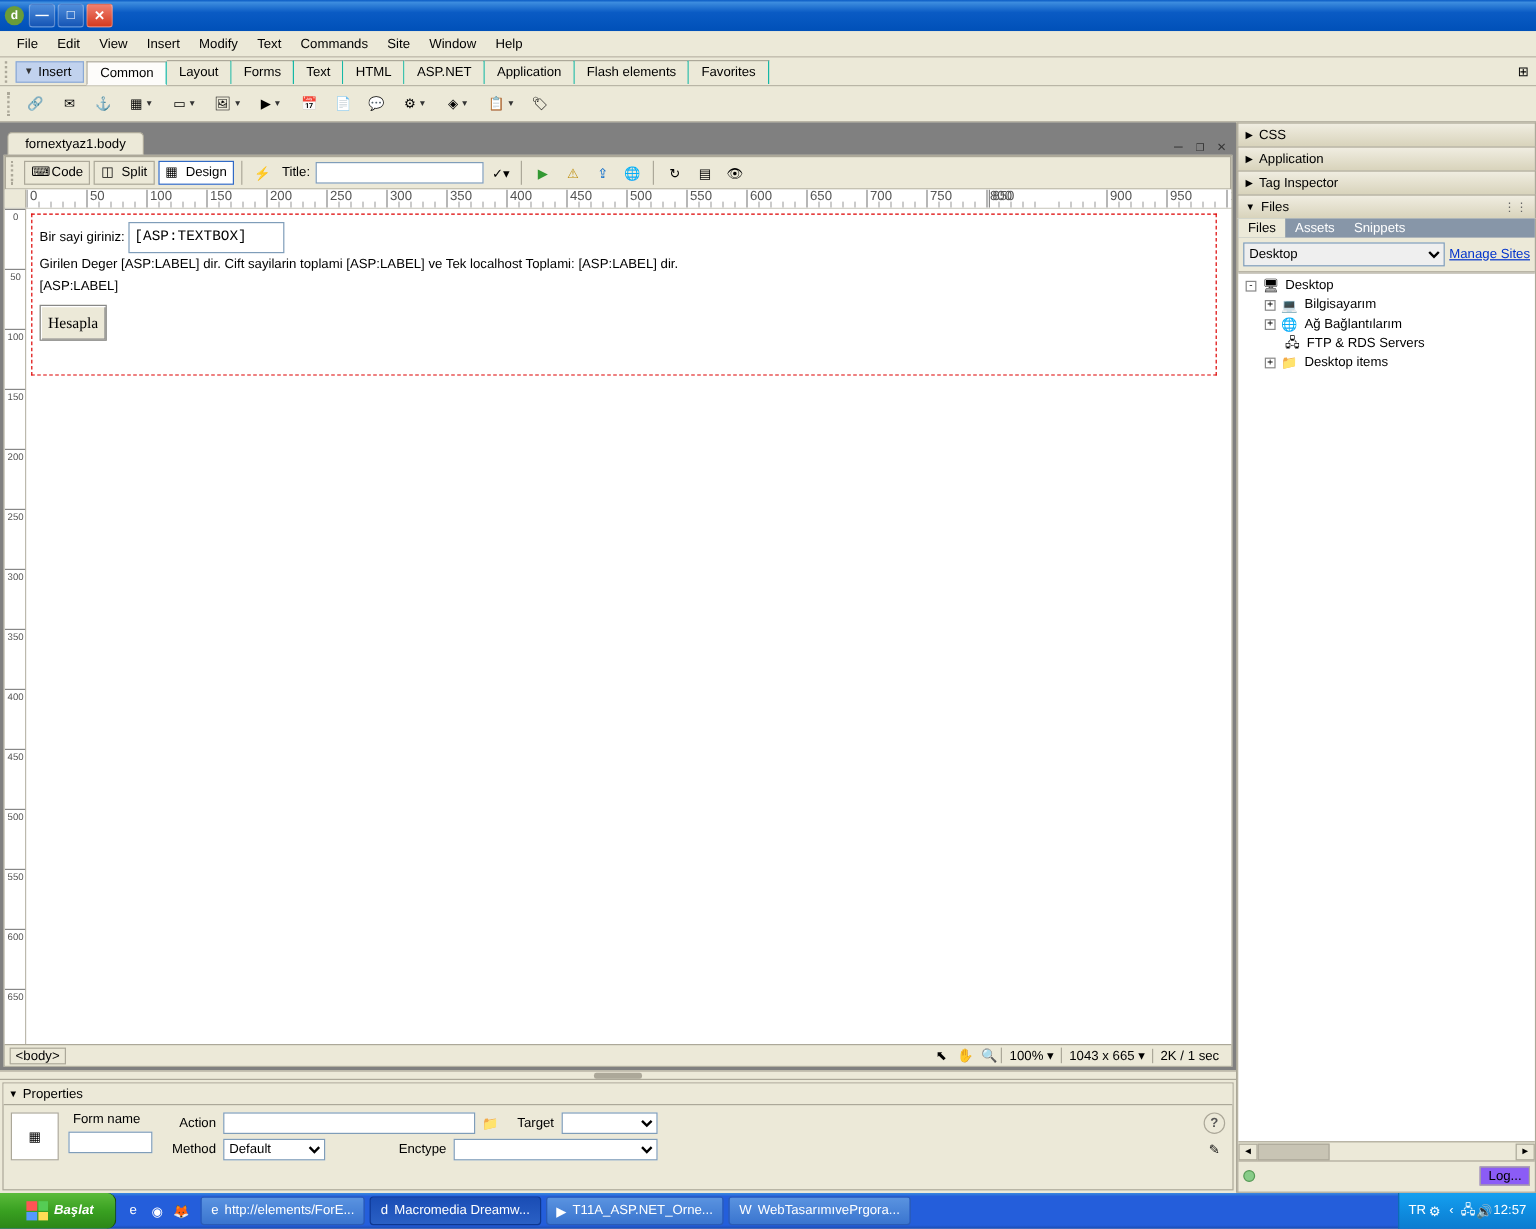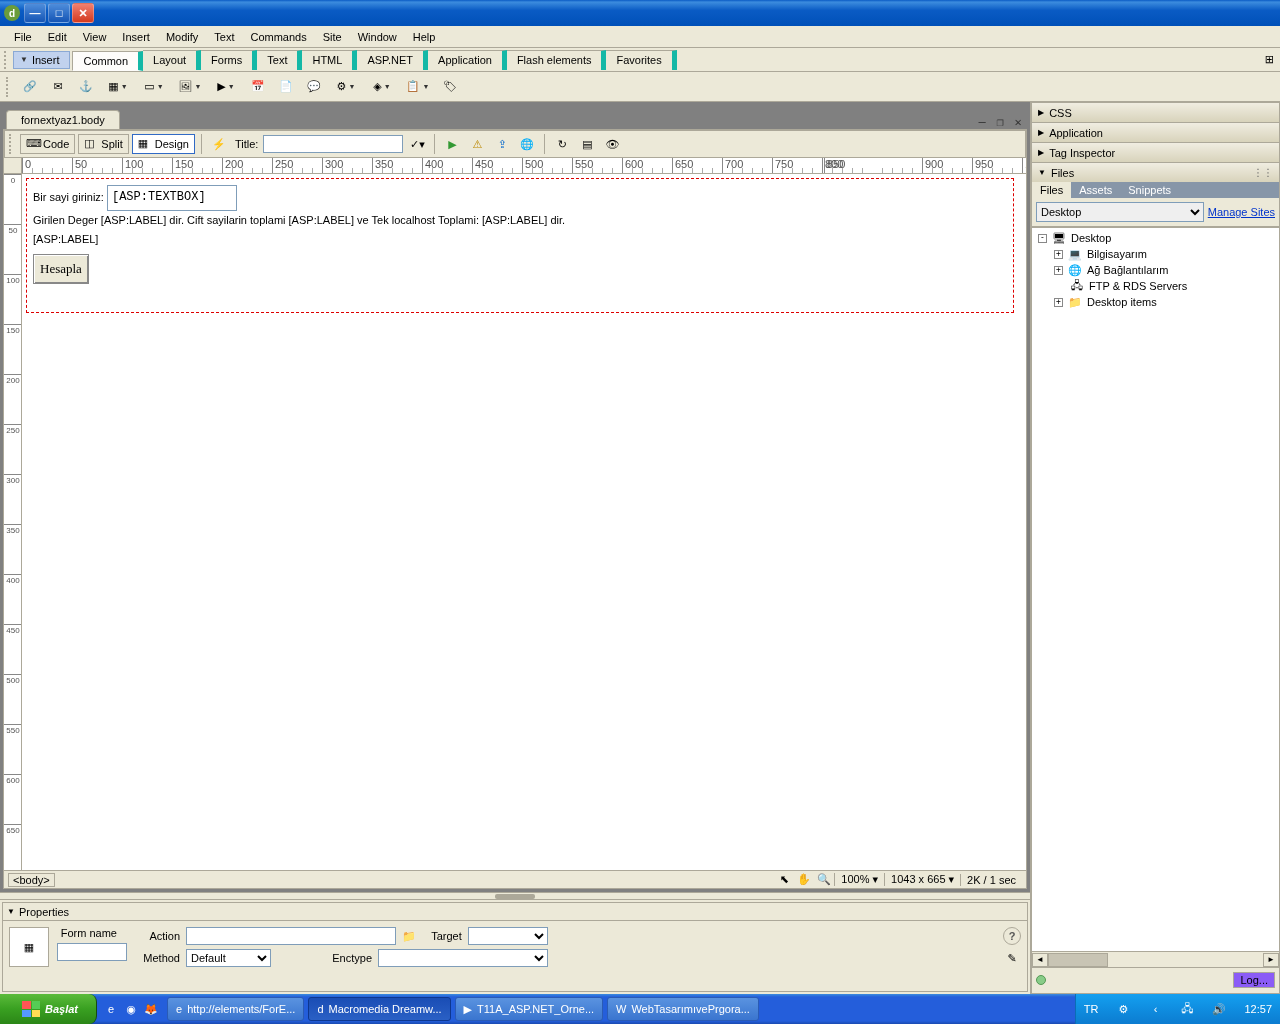--- a/index.html
+++ b/index.html
@@ -18,21 +18,21 @@
 
 .menubar { height: 22px; background: #ece9d8; display: flex; align-items: center; padding: 0 6px; border-bottom: 1px solid #aca899; }
 .menubar .menu-item { padding: 2px 8px; cursor: default; }
 
 
 .insert-bar { height: 24px; background: #ece9d8; display: flex; align-items: center; border-bottom: 1px solid #aca899; padding-left: 4px; }
 .insert-bar .grip { width: 6px; height: 18px; border-left: 2px dotted #aca899; margin-right: 3px; }
 .insert-bar .insert-toggle { display: flex; align-items: center; background: #c1d2ee; padding: 2px 10px 2px 6px; border: 1px solid #8ba9d4; }
 .insert-bar .insert-toggle .triangle { font-size: 8px; margin-right: 4px; color: #333; }
 .insert-bar .tabs { display: flex; margin-left: 2px; }
-.insert-bar .itab { padding: 3px 10px; border-right: 5px solid #14b8a6; border-top: 1px solid #aca899; background: #ece9d8; cursor: default; white-space: nowrap; text-align: center; }
+.insert-bar .itab { padding: 3px 10px; border-right: 1px solid #14b8a6; border-top: 1px solid #aca899; background: #ece9d8; cursor: default; white-space: nowrap; text-align: center; }
 .insert-bar .itab.active { background: #fdfcfa; border-bottom: 1px solid #fdfcfa; position: relative; top: 1px; }
 .insert-bar .itab:first-child { border-left: 1px solid #aca899; }
 
 
 .insert-icons { height: 30px; background: #ece9d8; display: flex; align-items: center; padding: 0 6px; gap: 2px; border-bottom: 1px solid #aca899; }
 .insert-icons .grip { width: 6px; height: 20px; border-left: 2px dotted #aca899; margin-right: 3px; }
 .insert-icons .ticon { width: 26px; height: 22px; display: flex; align-items: center; justify-content: center; border: 1px solid transparent; cursor: default; }
 .insert-icons .ticon.drop { width: 34px; }
 .insert-icons .ticon .drop-arrow { font-size: 7px; margin-left: 2px; color: #333; }
 
@@ -118,21 +118,21 @@
 
 
 .taskbar { position: fixed; bottom: 0; left: 0; right: 0; height: 30px; background: linear-gradient(to bottom, #3c8cde, #245edb 10%, #245edb 90%, #1a4ab0); display: flex; align-items: center; color: white; }
 .start-btn { height: 30px; background: linear-gradient(to bottom, #5bbb3b, #39a021 50%, #2b8617); padding: 0 18px 0 22px; display: flex; align-items: center; font-weight: bold; font-style: italic; font-size: 15px; border-right: 1px solid #164d0d; gap: 5px; border-top-right-radius: 8px; border-bottom-right-radius: 8px; }
 .start-btn .flag { width: 18px; height: 16px; display: grid; grid-template: 1fr 1fr / 1fr 1fr; gap: 1px; }
 .start-btn .flag span:nth-child(1){background:#f55;} .start-btn .flag span:nth-child(2){background:#5c5;} .start-btn .flag span:nth-child(3){background:#59f;} .start-btn .flag span:nth-child(4){background:#fd5;}
 .taskbar .ql { display: flex; align-items: center; padding: 0 6px; gap: 4px; }
 .taskbar .ql-icon { width: 16px; height: 16px; display: flex; align-items: center; justify-content: center; }
 .taskbar .task-btn { height: 24px; margin: 0 2px; padding: 0 8px; background: linear-gradient(to bottom, #5a93e0, #3a75cf); border: 1px solid #2a5bb5; border-radius: 3px; display: flex; align-items: center; gap: 5px; max-width: 155px; white-space: nowrap; overflow: hidden; text-overflow: ellipsis; }
 .taskbar .task-btn.active { background: linear-gradient(to bottom, #1a4db5, #2a60c5); border: 1px solid #0e378f; }
-.taskbar .tray { margin-left: auto; height: 30px; background: linear-gradient(to bottom, #14a0f0, #0f8de0 50%, #0c7cd0); display: flex; align-items: center; padding: 0 8px; gap: 18px; border-left: 1px solid #0a6db5; }
+.taskbar .tray { margin-left: auto; height: 30px; background: linear-gradient(to bottom, #14a0f0, #0f8de0 50%, #0c7cd0); display: flex; align-items: center; padding: 0 8px; gap: 0; border-left: 1px solid #0a6db5; }
 .taskbar .tray .clock { font-size: 11px; }
 .taskbar .tray-icon { width: 14px; height: 14px; display: flex; align-items: center; justify-content: center; }
 
 .scrollbar-h { height: 16px; background: #ece9d8; border-top: 1px solid #aca899; display: flex; align-items: center; }
 .scrollbar-h .sb-btn { width: 16px; height: 14px; background: #ece9d8; border: 1px solid #aca899; display: flex; align-items: center; justify-content: center; font-size: 8px; }
 .scrollbar-h .sb-thumb { width: 60px; height: 14px; background: #c8c4b4; border: 1px solid #aca899; }
 </style>
 </head>
 <body>
 

